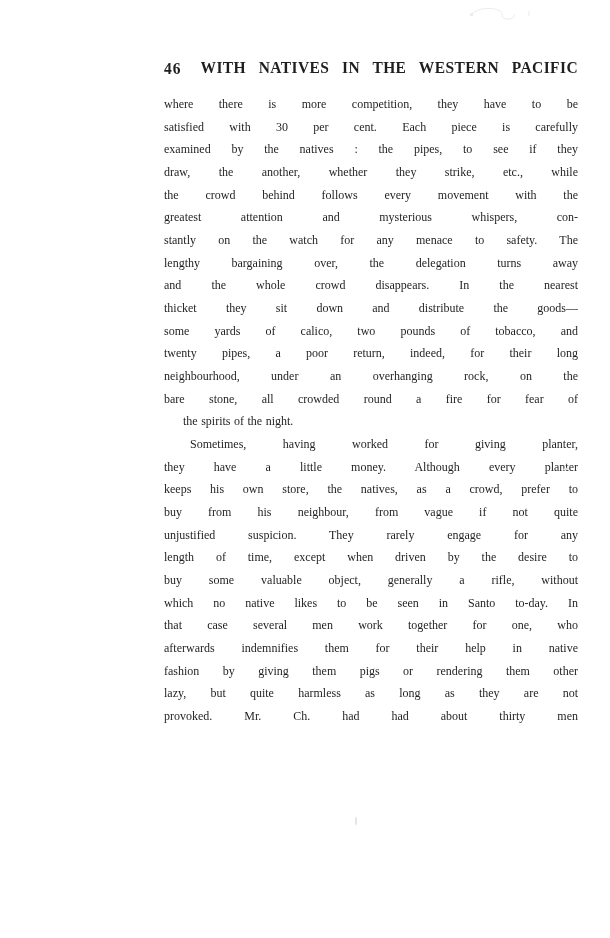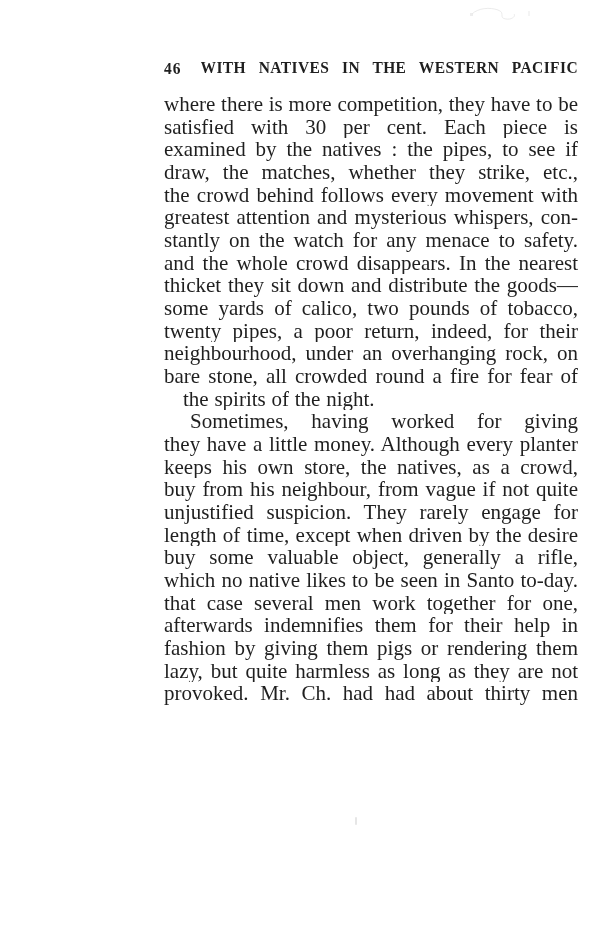--- a/index.html
+++ b/index.html
@@ -44,21 +44,21 @@
     transform-origin: left bottom;
     height: 20px;
     overflow: hidden;
   }
   
   .text-block {
     position: absolute;
     left: 164px;
     top: 93px;
     width: 414px;
-    font-size: 21px;
+    font-size: 12px;
   }
   .paragraph { margin: 0; }
   .line {
     height: 22.68px;
     line-height: 22.68px;
     text-align: justify;
     text-align-last: justify;
     overflow: hidden;
     word-spacing: 0.5px;
   }
@@ -111,24 +111,25 @@
   <div class="running-head">
     <span class="page-number">46</span>
     <span class="running-title">WITH NATIVES IN THE WESTERN PACIFIC</span>
   </div>
 
   <div class="text-block">
       <div class="paragraph">
         <div class="line">where there is more competition, they have to be</div>
         <div class="line">satisfied with 30 per cent.  Each piece is carefully</div>
         <div class="line">examined by the natives : the pipes, to see if they</div>
-        <div class="line">draw, the matches, whether they strike, etc., while</div>
+        <div class="line">draw, the another, whether they strike, etc., while</div>
         <div class="line">the crowd behind follows every movement with the</div>
         <div class="line">greatest attention and mysterious whispers, con-</div>
         <div class="line">stantly on the watch for any menace to safety.  The</div>
+        <div class="line">lengthy bargaining over, the delegation turns away</div>
         <div class="line">and the whole crowd disappears.  In the nearest</div>
         <div class="line">thicket they sit down and distribute the goods—</div>
         <div class="line">some yards of calico, two pounds of tobacco, and</div>
         <div class="line">twenty pipes, a poor return, indeed, for their long</div>
         <div class="line">neighbourhood, under an overhanging rock, on the</div>
         <div class="line">bare stone, all crowded round a fire for fear of</div>
         <div class="line para-end">the spirits of the night.</div>
       </div>
       <div class="paragraph">
         <div class="line indent">Sometimes, having worked for giving planter,</div>

